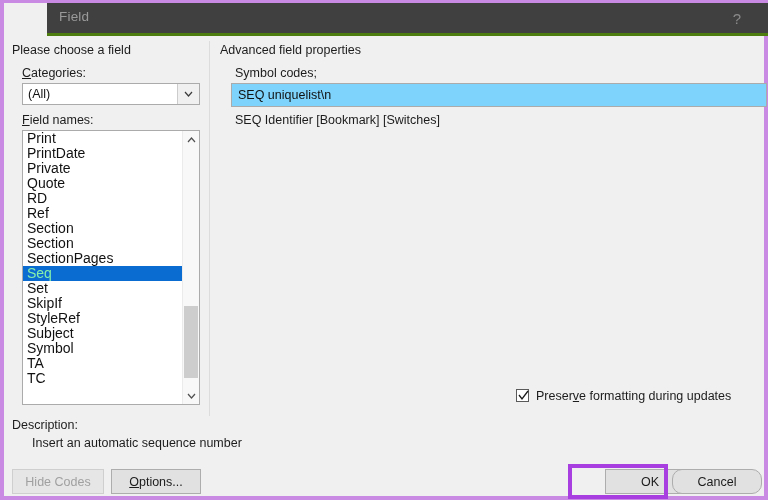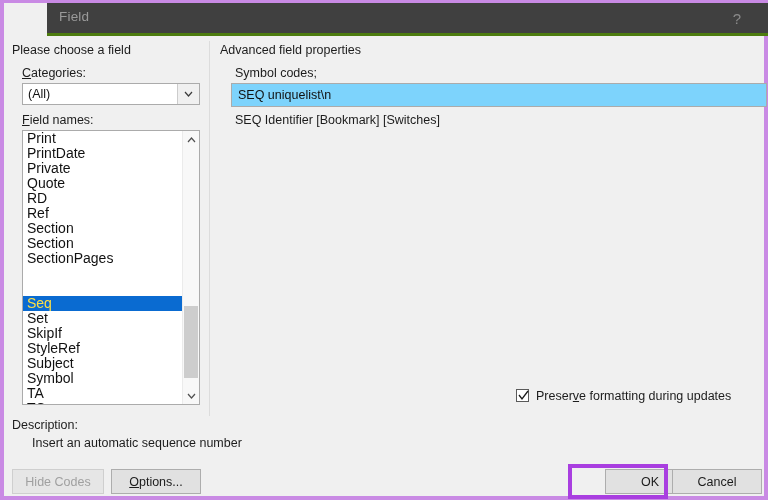--- a/index.html
+++ b/index.html
@@ -139,22 +139,21 @@
   .list-item {
     height: 15px;
     line-height: 15px;
     padding-left: 4px;
     font-size: 14px;
     color: #111;
     white-space: nowrap;
   }
   .list-item.selected {
     background: #0a6bd1;
-    color: #fde047;
-    margin-top: 30px;
+    color: #86efac;
   }
   .scrollbar {
     position: absolute;
     right: 0; top: 0;
     width: 16px;
     height: 273px;
     background: #f8f8f8;
     border-left: 1px solid #ebebeb;
   }
   .sb-arrow {
@@ -238,21 +237,21 @@
     display: flex;
     align-items: center;
     justify-content: center;
     padding: 8px;
   }
   .btn.disabled { color: #a0a0a0; background: #e6e6e6; border-color: #cfcfcf; }
 
   #btn-hide-codes { left: 8px;  top: 466px; width: 92px; }
   #btn-options    { left: 107px; top: 466px; width: 90px; }
   #btn-ok         { left: 569px; top: 466px; width: 90px; margin-left: 32px; }
-  #btn-cancel     { left: 668px; top: 466px; width: 90px; }
+  #btn-cancel     { left: 668px; top: 466px; width: 90px; border-radius: 10px; }
 
   .ok-highlight {
     position: absolute;
     left: 564px;
     top: 461px;
     width: 100px;
     height: 35px;
     box-sizing: border-box;
     border: 4px solid #a93ee0;
   }

